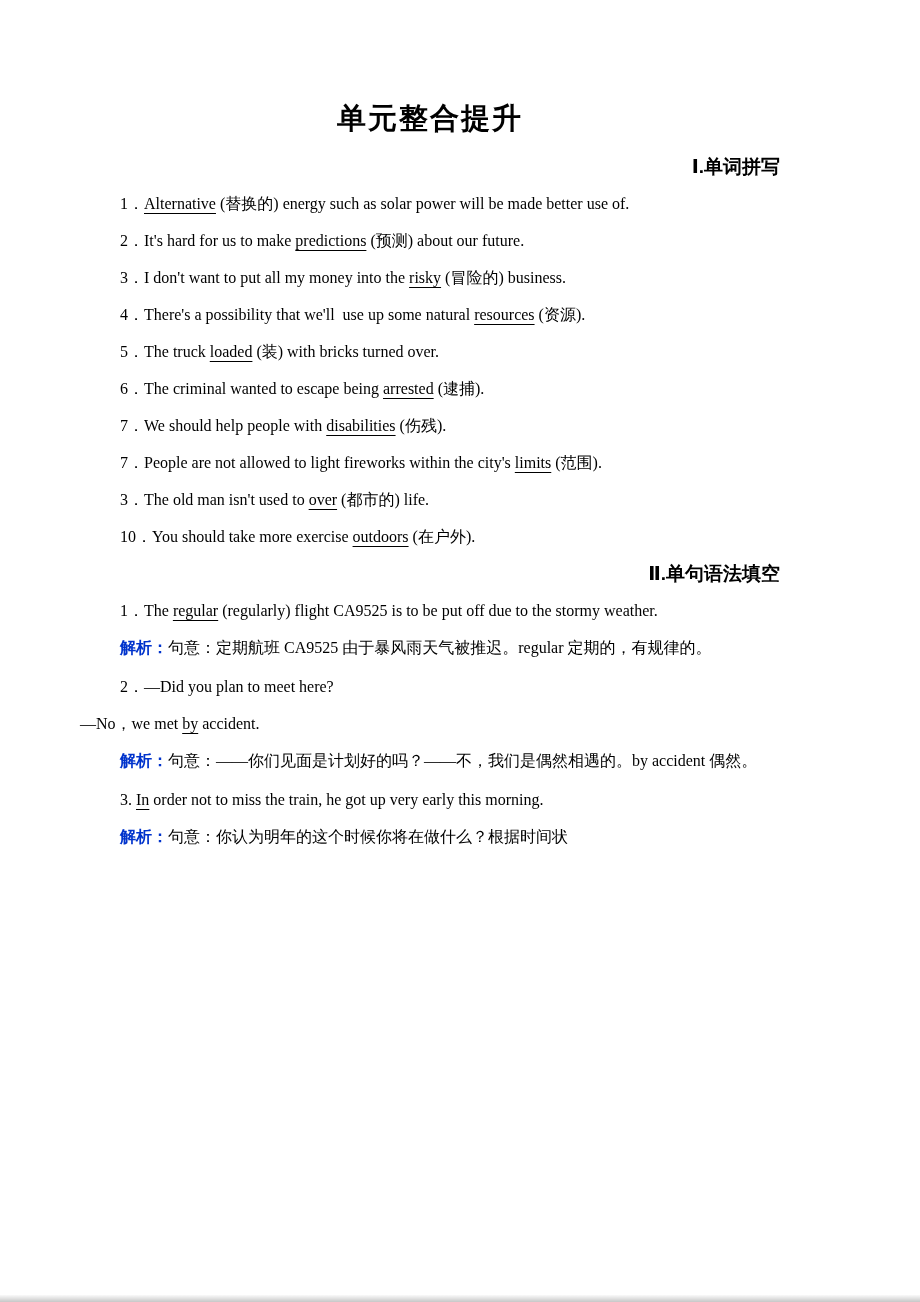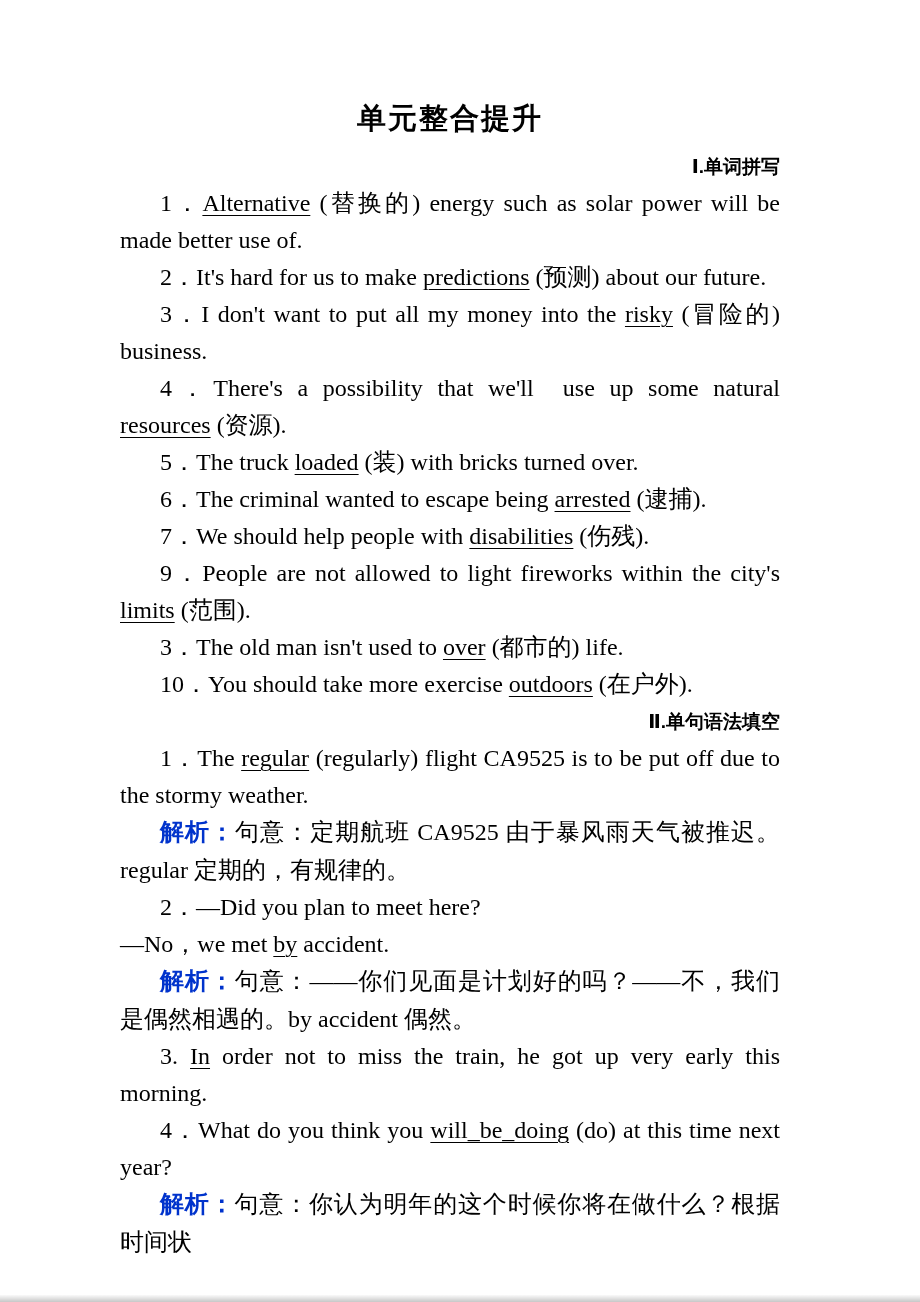--- a/index.html
+++ b/index.html
@@ -9,33 +9,33 @@
     background: #ffffff;
     color: #000000;
     font-family: "Liberation Serif", "DejaVu Serif", serif;
     overflow: hidden;
     position: relative;
   }
   .page {
     box-sizing: border-box;
     width: 920px;
     height: 1296px;
-    padding: 96px 140px 0 120px;
+    padding: 96px 140px 0 80px;
   }
   h1.title {
     font-family: "Liberation Sans", "DejaVu Sans", sans-serif;
     font-weight: bold;
     font-size: 29px;
     line-height: 44px;
     text-align: center;
     margin: 0 0 8px 0;
     letter-spacing: 2px;
   }
   .para {
-    font-size: 24px;
+    font-size: 16px;
     line-height: 37px;
     margin: 0;
     text-align: justify;
     text-indent: 40px;
     word-break: normal;
   }
   .para.section {
     font-family: "Liberation Sans", "DejaVu Sans", sans-serif;
     font-weight: bold;
     font-size: 19px;
@@ -68,27 +68,26 @@
   <h1 class="title">单元整合提升</h1>
   <div id="doc-body">
       <p class="para section"><span class="run b">Ⅰ.单词拼写</span></p>
       <p class="para body"><span class="run">1．</span><span class="run u">Alternative</span><span class="run"> (替换的) energy such as solar power will be made better use of.</span></p>
       <p class="para body"><span class="run">2．It's hard for us to make </span><span class="run u">predictions</span><span class="run"> (预测) about our future.</span></p>
       <p class="para body"><span class="run">3．I don't want to put all my money into the </span><span class="run u">risky</span><span class="run"> (冒险的) business.</span></p>
       <p class="para body"><span class="run">4．There's a possibility that we'll &nbsp;use up some natural </span><span class="run u">resources</span><span class="run"> (资源).</span></p>
       <p class="para body"><span class="run">5．The truck </span><span class="run u">loaded</span><span class="run"> (装) with bricks turned over.</span></p>
       <p class="para body"><span class="run">6．The criminal wanted to escape being </span><span class="run u">arrested</span><span class="run"> (逮捕).</span></p>
       <p class="para body"><span class="run">7．We should help people with </span><span class="run u">disabilities</span><span class="run"> (伤残).</span></p>
-      <p class="para body"><span class="run">9．People are not allowed to light fireworks within the city's </span><span class="run u">limits</span><span class="run"> (范围).</span></p>
+      <p class="para body"><span class="run">7．People are not allowed to light fireworks within the city's </span><span class="run u">limits</span><span class="run"> (范围).</span></p>
       <p class="para body"><span class="run">3．The old man isn't used to </span><span class="run u">over</span><span class="run"> (都市的) life.</span></p>
       <p class="para body"><span class="run">10．You should take more exercise </span><span class="run u">outdoors</span><span class="run"> (在户外).</span></p>
       <p class="para section"><span class="run b">Ⅱ.单句语法填空</span></p>
       <p class="para body"><span class="run">1．The </span><span class="run u">regular</span><span class="run"> (regularly) flight CA9525 is to be put off due to the stormy weather.</span></p>
       <p class="para body"><span class="run label">解析：</span><span class="run">句意：定期航班 CA9525 由于暴风雨天气被推迟。regular 定期的，有规律的。</span></p>
       <p class="para body"><span class="run">2．—Did you plan to meet here?</span></p>
       <p class="para noindent"><span class="run">—No，we met </span><span class="run u">by</span><span class="run"> accident.</span></p>
       <p class="para body"><span class="run label">解析：</span><span class="run">句意：——你们见面是计划好的吗？——不，我们是偶然相遇的。by accident 偶然。</span></p>
       <p class="para body"><span class="run">3. </span><span class="run u">In</span><span class="run"> order not to miss the train, he got up very early this morning.</span></p>
-      <p class="para body"><span class="run">4．What do you think you </span><span class="run u">will_be_doing</span><span class="run"> (do) at this time next year?</span></p>
       <p class="para body"><span class="run label">解析：</span><span class="run">句意：你认为明年的这个时候你将在做什么？根据时间状</span></p>
     </div>
 </div>
 <div class="bottom-shade"></div>
 
 </body></html>

